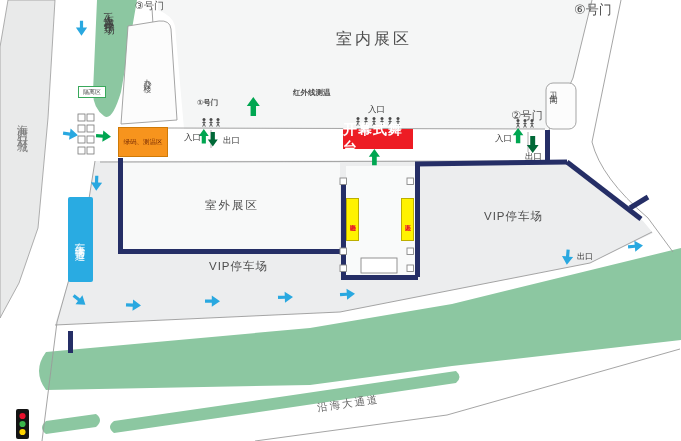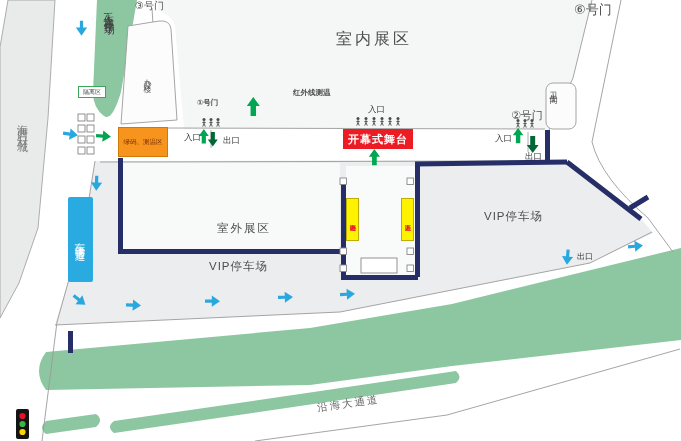--- a/index.html
+++ b/index.html
@@ -140,42 +140,42 @@
 
 <div class="box" style="left:68px;top:197px;width:25px;height:85px;background:#29abe2;border-radius:2px;">
   <span class="v" style="color:#fff;font-size:10.5px;letter-spacing:3px;">车辆通道</span>
 </div>
 
 <div class="box" style="left:118px;top:127px;width:50px;height:30px;background:#f7941d;border:1px solid #cf7a07;">
   <span style="color:#7d2f04;font-size:6.5px;">绿码、测温区</span>
 </div>
 
 <div class="box" style="left:343px;top:129px;width:70px;height:20px;background:#ed1c24;">
-  <span style="color:#fff;font-size:11px;font-weight:bold;letter-spacing:1px;">开幕式舞台</span>
+  <span style="color:#fff;font-size:14px;font-weight:bold;letter-spacing:1px;">开幕式舞台</span>
 </div>
 
 <div class="box" style="left:346px;top:198px;width:13px;height:43px;background:#fff200;border:1px solid #bcae00;">
   <span class="v" style="color:#e8112d;font-size:6px;">自助办证区</span>
 </div>
 
 <div class="box" style="left:401px;top:198px;width:13px;height:43px;background:#fff200;border:1px solid #bcae00;">
   <span class="v" style="color:#e8112d;font-size:6px;">人工办证区</span>
 </div>
 
 <div class="box" style="left:78px;top:86px;width:28px;height:12px;background:#fff;border:1px solid #39a85b;">
   <span style="color:#444;font-size:6px;">隔离区</span>
 </div>
 
 <div class="lbl v" style="left:16px;top:116px;font-size:11px;letter-spacing:4px;color:#7d7d7d;">海西石材城</div>
 
 <div class="lbl v" style="left:102px;top:4px;font-size:10.5px;letter-spacing:2px;color:#3f3f3f;transform:rotate(-4deg);transform-origin:top center;">工作人员停车场</div>
 
 <div class="lbl" style="left:336px;top:31px;font-size:16px;letter-spacing:3px;">室内展区</div>
 
-<div class="lbl" style="left:217px;top:199px;font-size:11.5px;letter-spacing:2px;margin-top:23px;">室外展区</div>
+<div class="lbl" style="left:205px;top:199px;font-size:11.5px;letter-spacing:2px;">室外展区</div>
 
 <div class="lbl" style="left:209px;top:260px;font-size:11.5px;letter-spacing:1px;">VIP停车场</div>
 
 <div class="lbl" style="left:484px;top:210px;font-size:11.5px;letter-spacing:1px;">VIP停车场</div>
 
 <div class="lbl v" style="left:142px;top:72px;font-size:8px;letter-spacing:3px;">办公楼</div>
 
 <div class="lbl v" style="left:548px;top:85px;font-size:8px;letter-spacing:2px;">卫生间</div>
 
 <div class="lbl" style="left:317px;top:398px;font-size:10.5px;letter-spacing:2px;color:#666;transform:rotate(-8deg);">沿海大通道</div>

